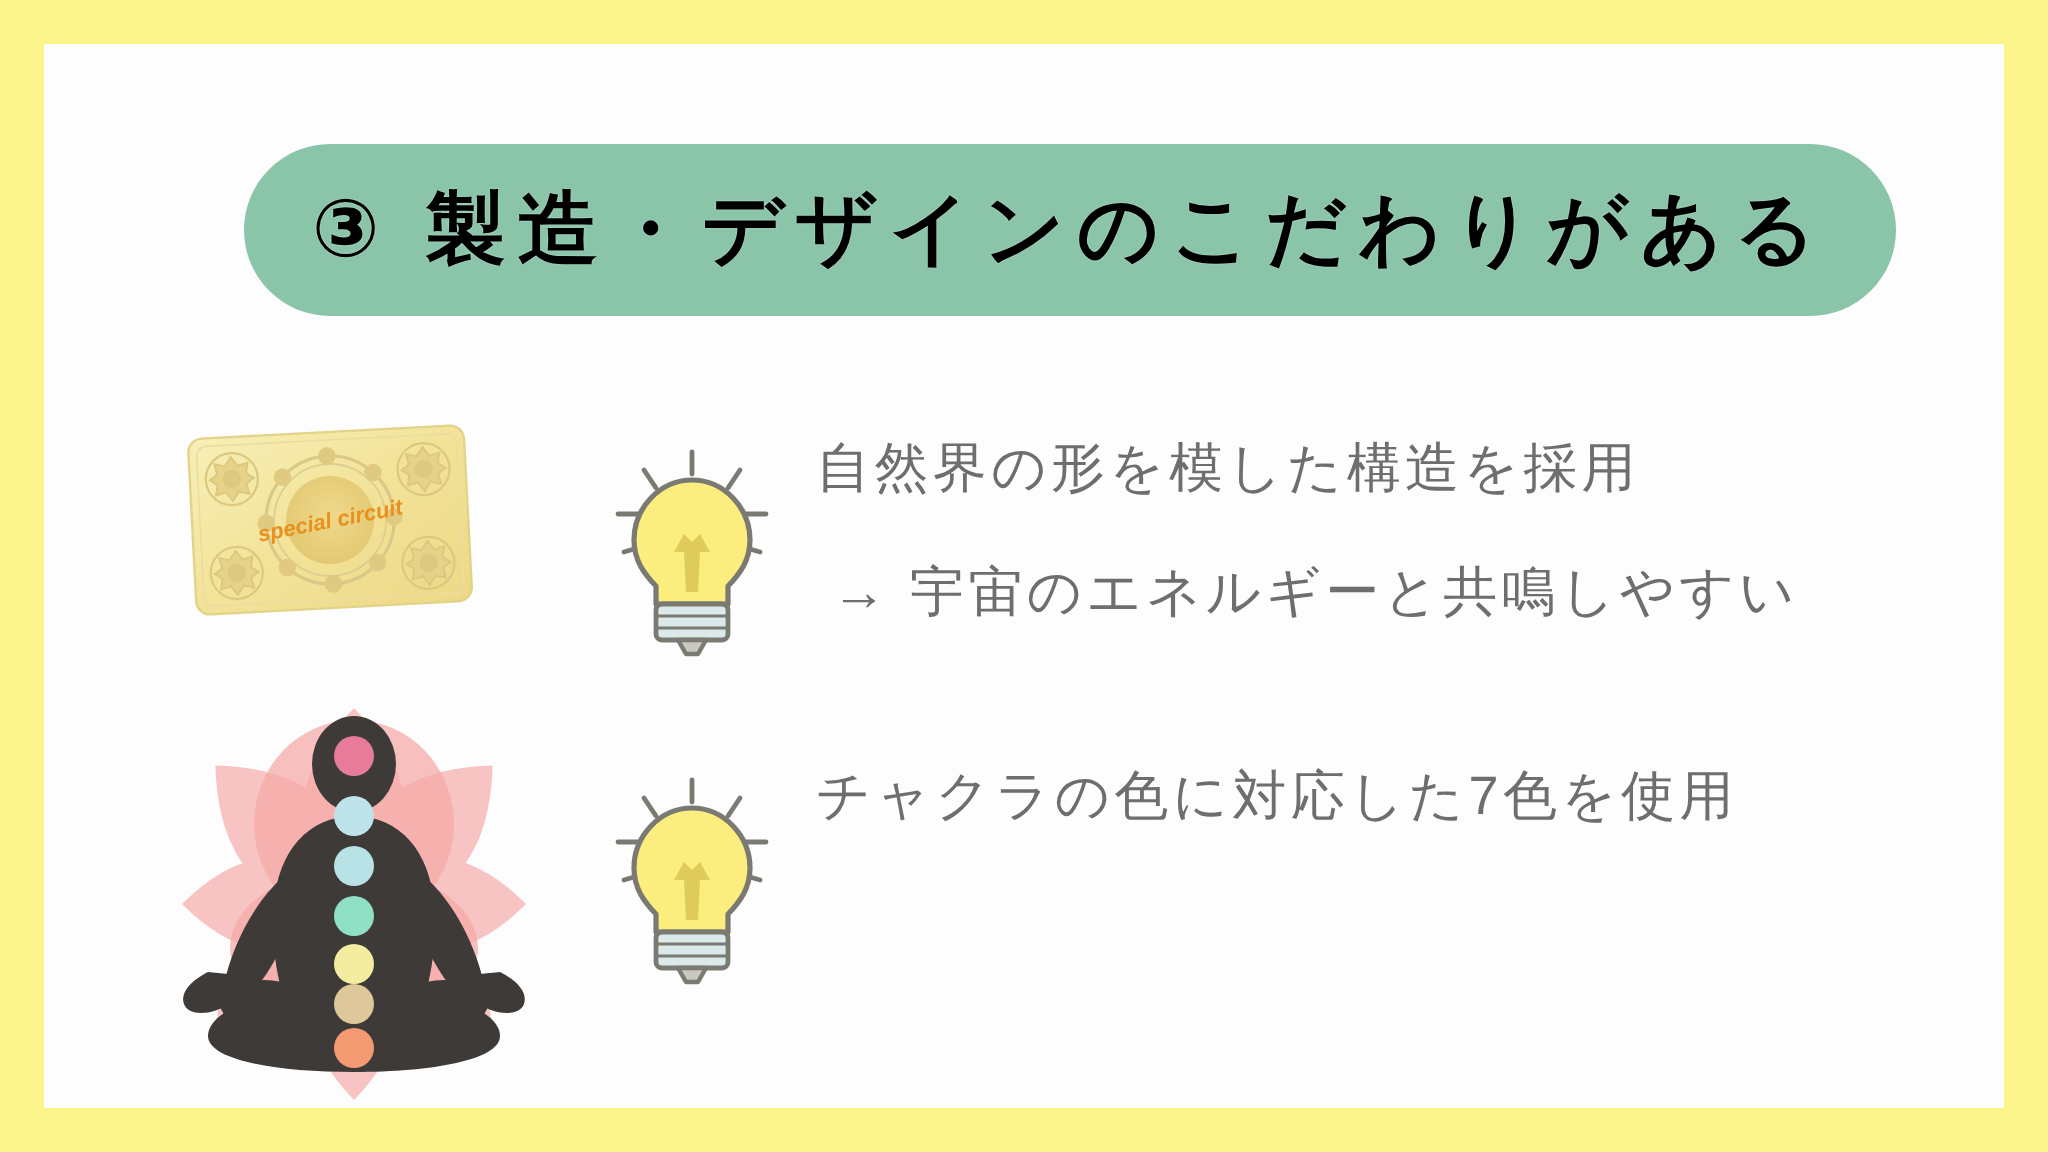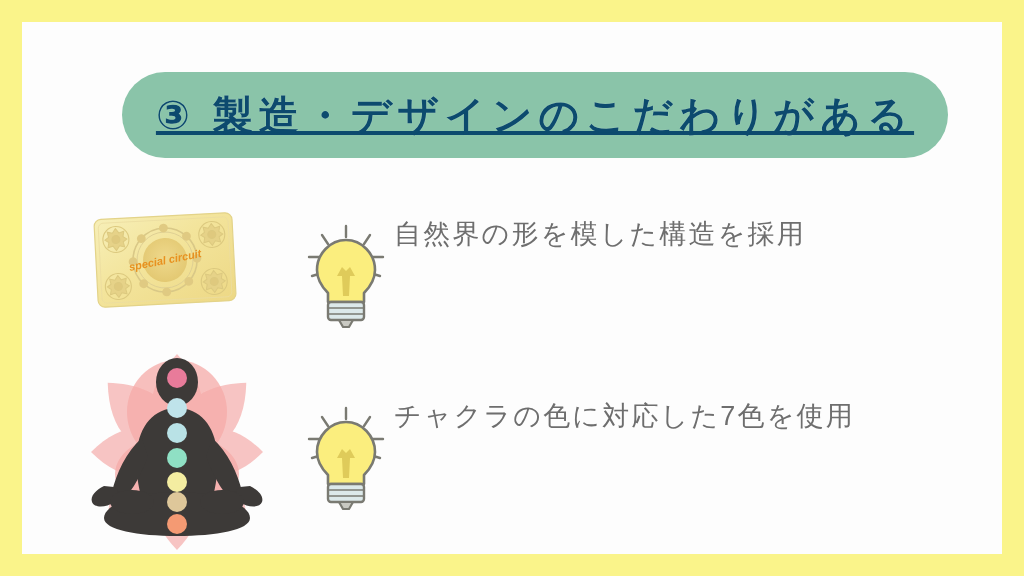--- a/index.html
+++ b/index.html
@@ -34,28 +34,27 @@
     top: 50px;
     width: 826px;
     height: 86px;
     background: #8AC4A9;
     border-radius: 44px;
     display: flex;
     align-items: center;
     justify-content: center;
   }
   .header-title {
-    color: #0c4a6e;
+    color: #000000;
     font-size: 40px;
     font-weight: bold;
     letter-spacing: 6px;
     line-height: 1;
     white-space: nowrap;
     text-shadow: 0 0 1px rgba(255,255,255,0.5);
-    text-decoration: underline;
   }
 
   
   .visual-card {
     position: absolute;
     left: 68px;
     top: 186px;
     width: 150px;
     height: 103px;
   }
@@ -67,29 +66,30 @@
     height: 226px;
   }
 
   
   .row {
     position: absolute;
     display: flex;
     align-items: flex-start;
   }
   .row-1 { left: 276px; top: 196px; }
-  .row-2 { left: 276px; top: 378px; }
+  .row-2 { left: 276px; top: 360px; }
 
   .bulb-wrap {
     width: 96px;
     height: 112px;
     flex: 0 0 auto;
     position: relative;
   }
   .row-text {
+    margin-left: 14px;
     padding-top: 2px;
   }
   .text-line {
     color: #6E6E6E;
     font-size: 27px;
     line-height: 1.05;
     letter-spacing: 2.2px;
     white-space: nowrap;
   }
   .text-line.primary {
@@ -262,20 +262,23 @@
           <rect x="30" y="84" width="36" height="18" rx="3" fill="#DCE9EA" stroke="#7A7A72" stroke-width="2.4"></rect>
           <g stroke="#7A7A72" stroke-width="1.6">
             <line x1="31" y1="90" x2="65" y2="90"></line>
             <line x1="31" y1="96" x2="65" y2="96"></line>
           </g>
           <path d="M41,102 L55,102 L51,109 L45,109 Z" fill="#C9C9C2" stroke="#7A7A72" stroke-width="2.2" stroke-linejoin="round"></path>
         </svg>
       </div>
       <div class="row-text">
         <div class="text-line primary">自然界の形を模した構造を採用</div>
+        <div class="text-line secondary">
+          <span class="arrow-glyph">→</span><span>宇宙のエネルギーと共鳴しやすい</span>
+        </div>
       </div>
     </div>
 
     <div class="row row-2">
       <div class="bulb-wrap">
         <svg width="96" height="112" viewBox="0 0 96 112" xmlns="http://www.w3.org/2000/svg">
           <g stroke="#7A7A72" stroke-width="2.4" stroke-linecap="round" fill="none">
             <line x1="48" y1="8" x2="48" y2="19"></line>
             <line x1="24" y1="17" x2="30" y2="26"></line>
             <line x1="72" y1="17" x2="66" y2="26"></line>

